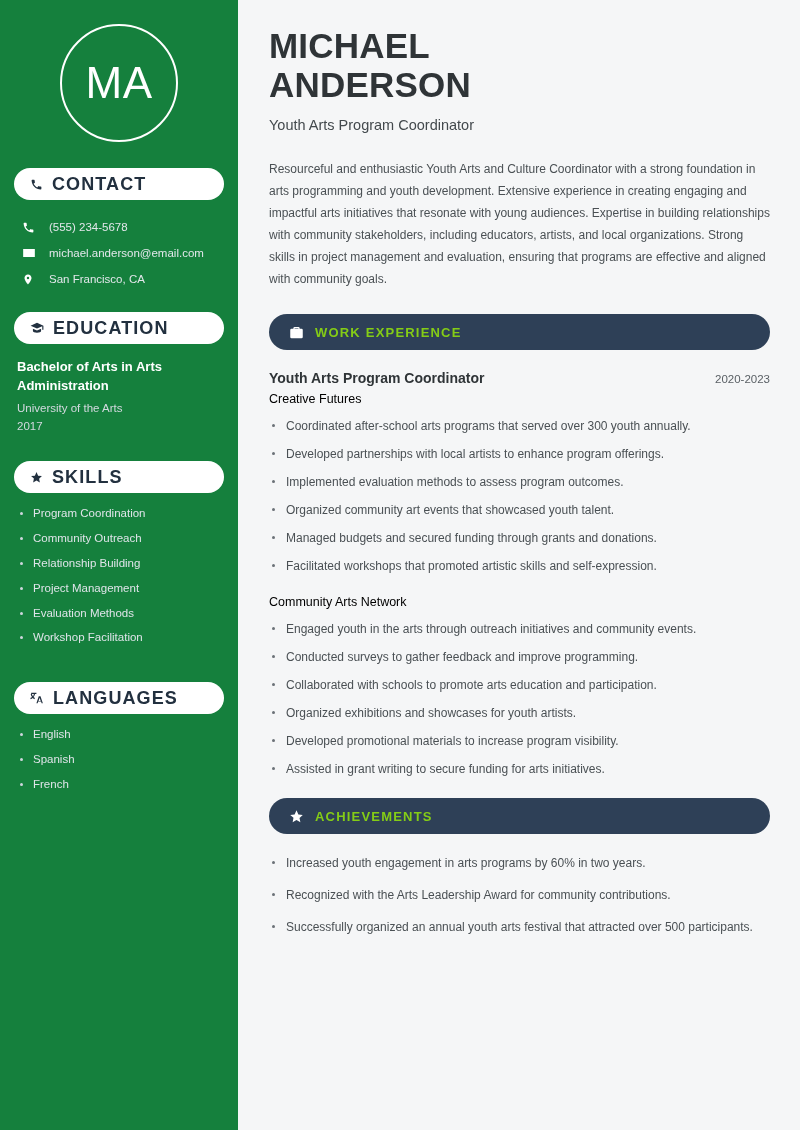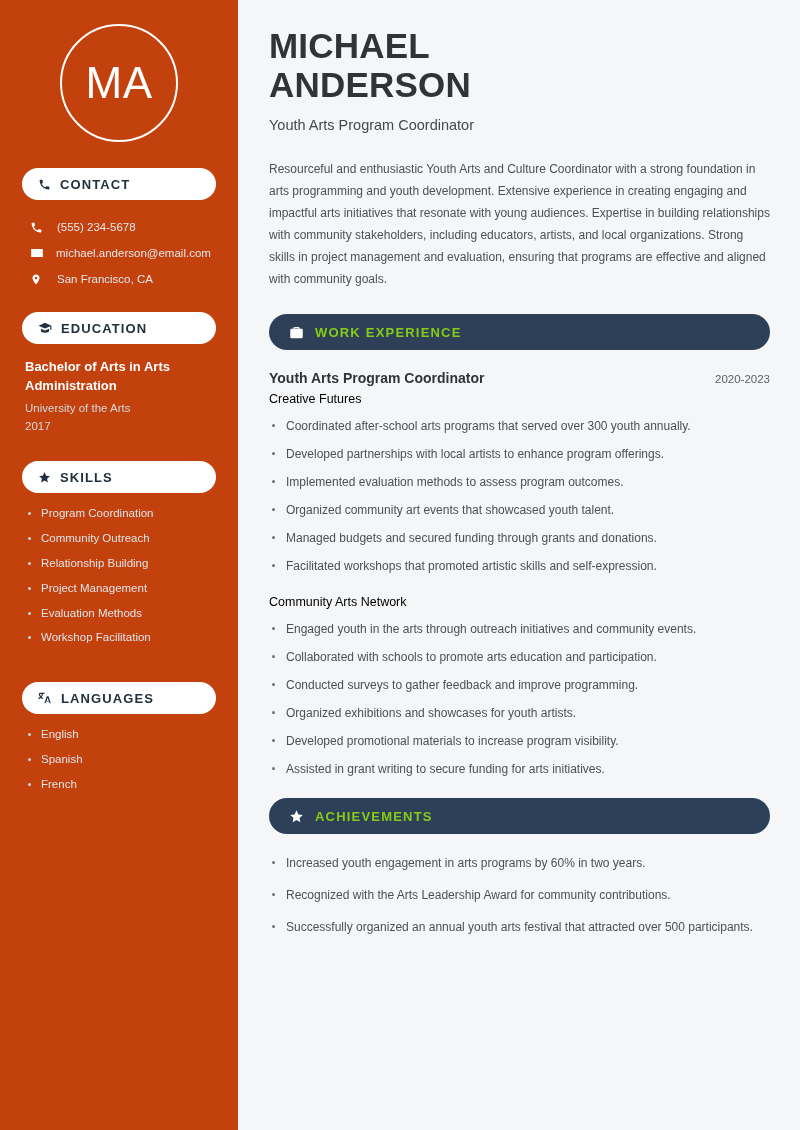--- a/index.html
+++ b/index.html
@@ -17,22 +17,22 @@
     height: 1130px;
     display: flex;
     background: #f5f6f7;
     overflow: hidden;
   }
 
   
   .sidebar {
     width: 238px;
     flex: 0 0 238px;
-    background: #c2410c;
-    padding: 0 22px;
+    background: #15803d;
+    padding: 0 14px;
     display: flex;
     flex-direction: column;
   }
 
   .avatar-wrap {
     display: flex;
     justify-content: center;
     margin-top: 24px;
     margin-bottom: 26px;
   }
@@ -55,21 +55,21 @@
     border-radius: 999px;
     height: 32px;
     display: flex;
     align-items: center;
     padding: 0 16px;
     gap: 9px;
     margin-bottom: 14px;
   }
   .pill .pill-label {
     color: #22303f;
-    font-size: 13px;
+    font-size: 18px;
     font-weight: bold;
     letter-spacing: 1.1px;
   }
   .pill .ico { display: flex; align-items: center; color: #22303f; }
 
   .contact-list { margin-bottom: 20px; }
   .contact-row {
     display: flex;
     align-items: center;
     gap: 12px;
@@ -331,22 +331,22 @@
         <li>Organized community art events that showcased youth talent.</li>
         <li>Managed budgets and secured funding through grants and donations.</li>
         <li>Facilitated workshops that promoted artistic skills and self-expression.</li>
       </ul>
     </div>
 
     <div class="job">
       <div class="job-org">Community Arts Network</div>
       <ul class="bullets">
         <li>Engaged youth in the arts through outreach initiatives and community events.</li>
+        <li>Conducted surveys to gather feedback and improve programming.</li>
         <li>Collaborated with schools to promote arts education and participation.</li>
-        <li>Conducted surveys to gather feedback and improve programming.</li>
         <li>Organized exhibitions and showcases for youth artists.</li>
         <li>Developed promotional materials to increase program visibility.</li>
         <li>Assisted in grant writing to secure funding for arts initiatives.</li>
       </ul>
     </div>
 
     <div class="bar">
       <span class="ico">
         <svg width="15" height="15" viewBox="0 0 24 24" fill="currentColor">
             <path d="M12 2l3 6.6 7 .8-5.2 4.8 1.4 7-6.2-3.5L5.8 21l1.4-7L2 9.4l7-.8L12 2z"></path>

